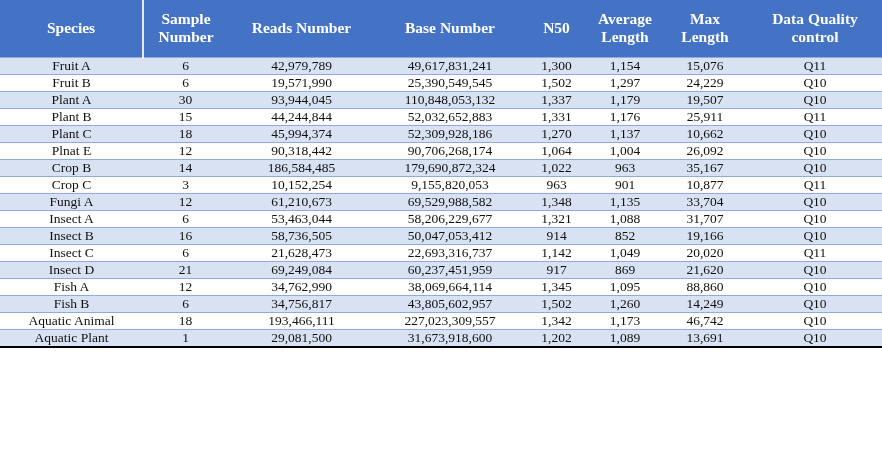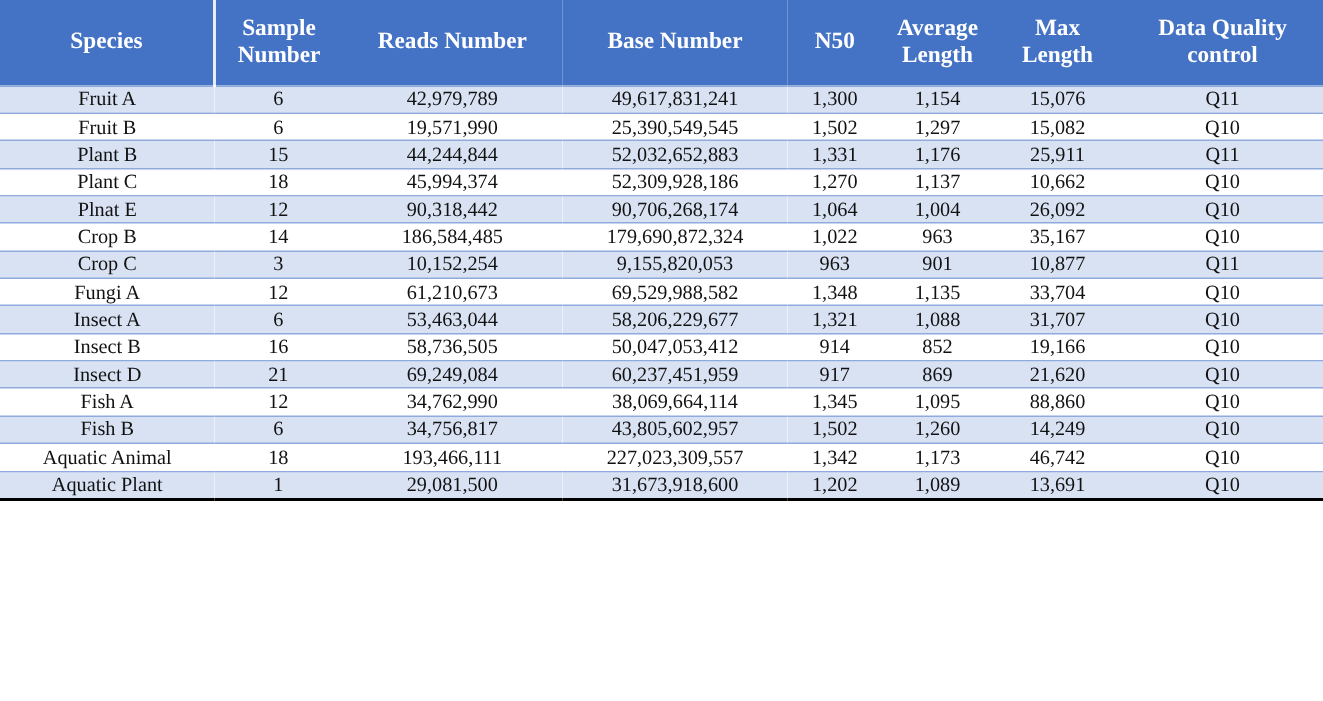--- a/index.html
+++ b/index.html
@@ -96,21 +96,31 @@
           <td>15,076</td>
           <td>Q11</td>
         </tr>
         <tr>
           <td>Fruit B</td>
           <td>6</td>
           <td>19,571,990</td>
           <td>25,390,549,545</td>
           <td>1,502</td>
           <td>1,297</td>
-          <td>15,082</td>
+          <td>24,229</td>
+          <td>Q10</td>
+        </tr>
+        <tr>
+          <td>Plant A</td>
+          <td>30</td>
+          <td>93,944,045</td>
+          <td>110,848,053,132</td>
+          <td>1,337</td>
+          <td>1,179</td>
+          <td>19,507</td>
           <td>Q10</td>
         </tr>
         <tr>
           <td>Plant B</td>
           <td>15</td>
           <td>44,244,844</td>
           <td>52,032,652,883</td>
           <td>1,331</td>
           <td>1,176</td>
           <td>25,911</td>
@@ -180,20 +190,30 @@
           <td>Insect B</td>
           <td>16</td>
           <td>58,736,505</td>
           <td>50,047,053,412</td>
           <td>914</td>
           <td>852</td>
           <td>19,166</td>
           <td>Q10</td>
         </tr>
         <tr>
+          <td>Insect C</td>
+          <td>6</td>
+          <td>21,628,473</td>
+          <td>22,693,316,737</td>
+          <td>1,142</td>
+          <td>1,049</td>
+          <td>20,020</td>
+          <td>Q11</td>
+        </tr>
+        <tr>
           <td>Insect D</td>
           <td>21</td>
           <td>69,249,084</td>
           <td>60,237,451,959</td>
           <td>917</td>
           <td>869</td>
           <td>21,620</td>
           <td>Q10</td>
         </tr>
         <tr>

